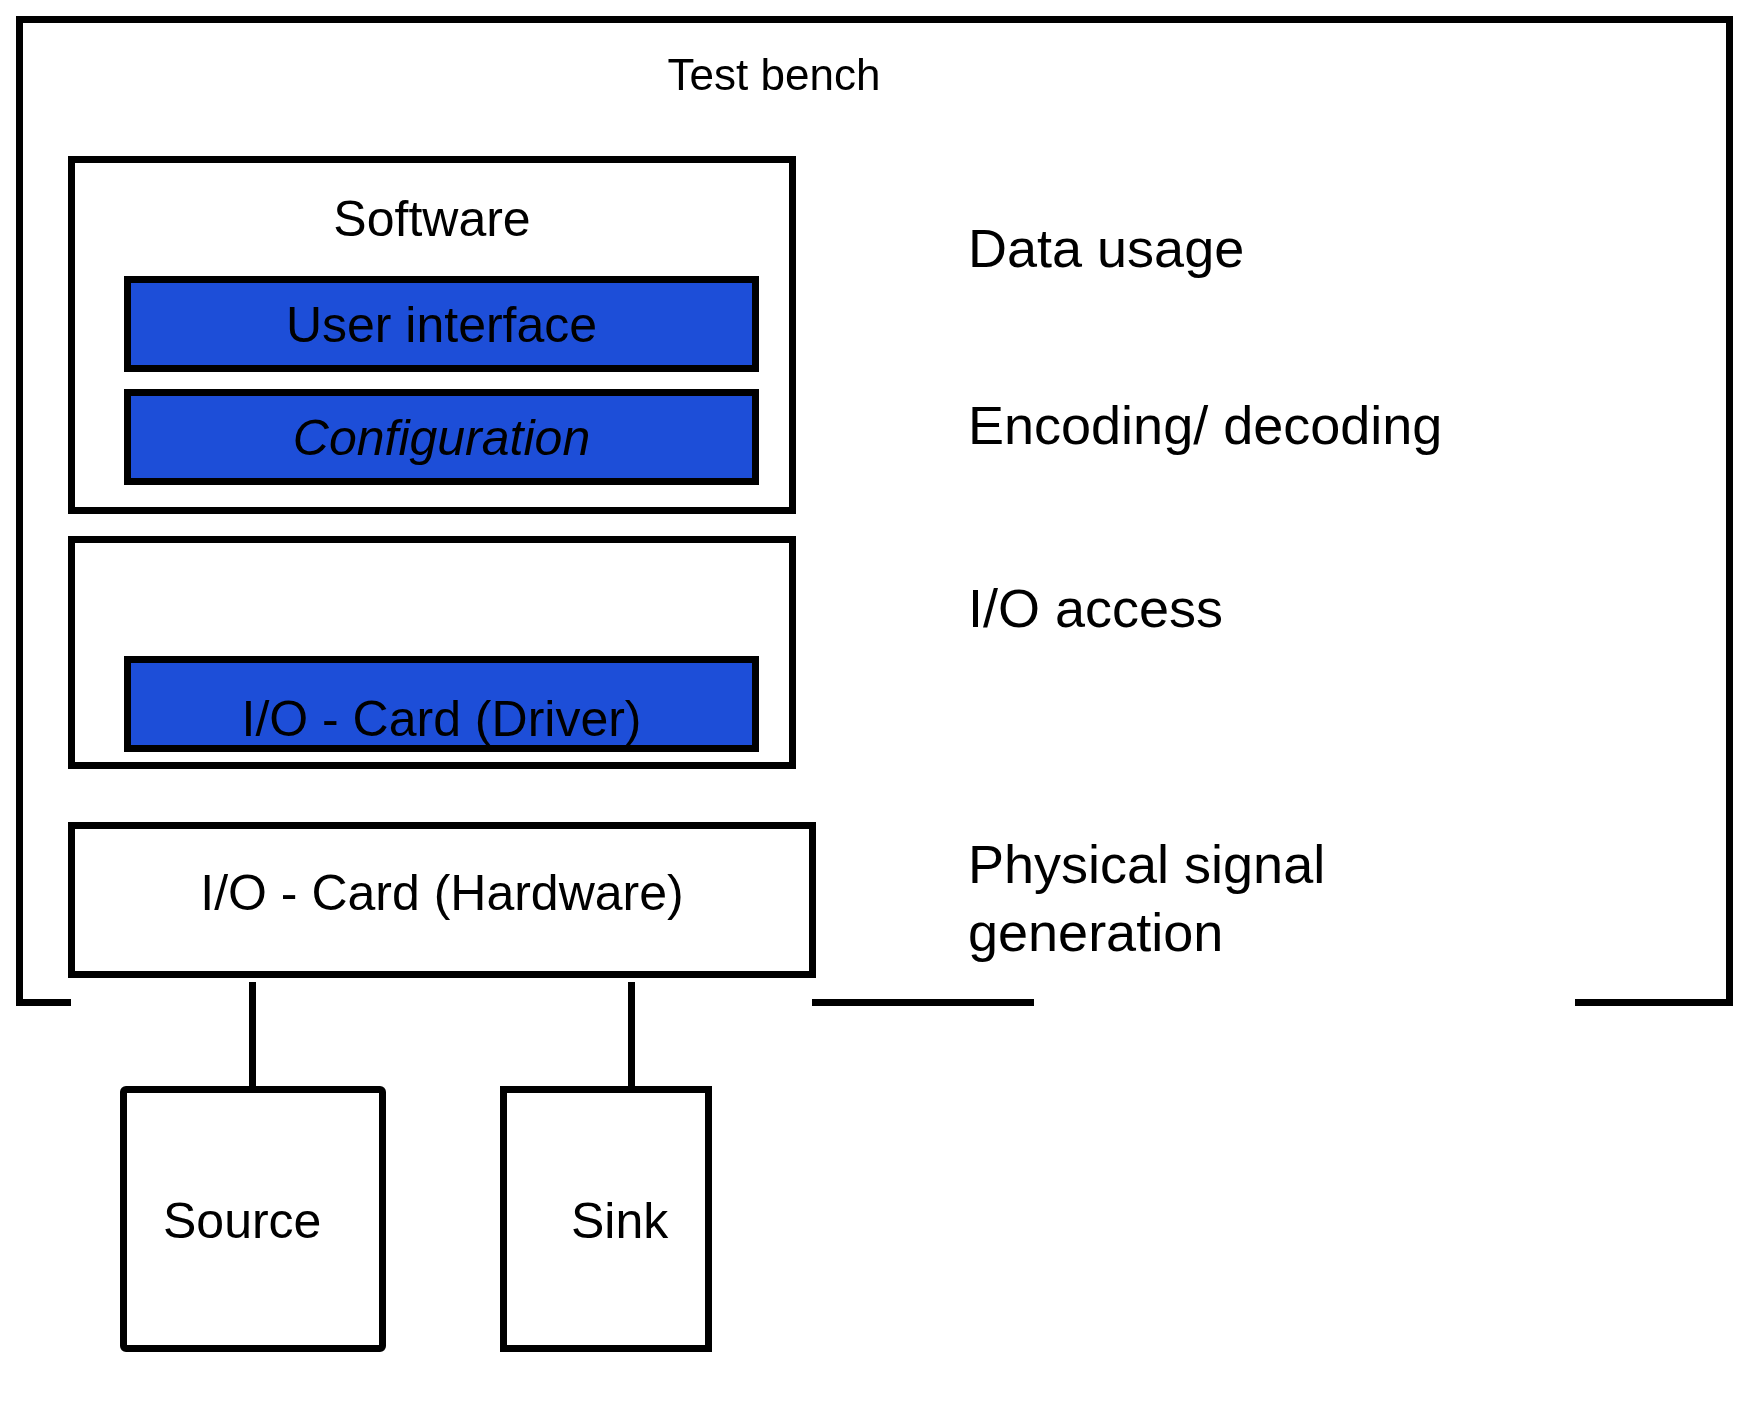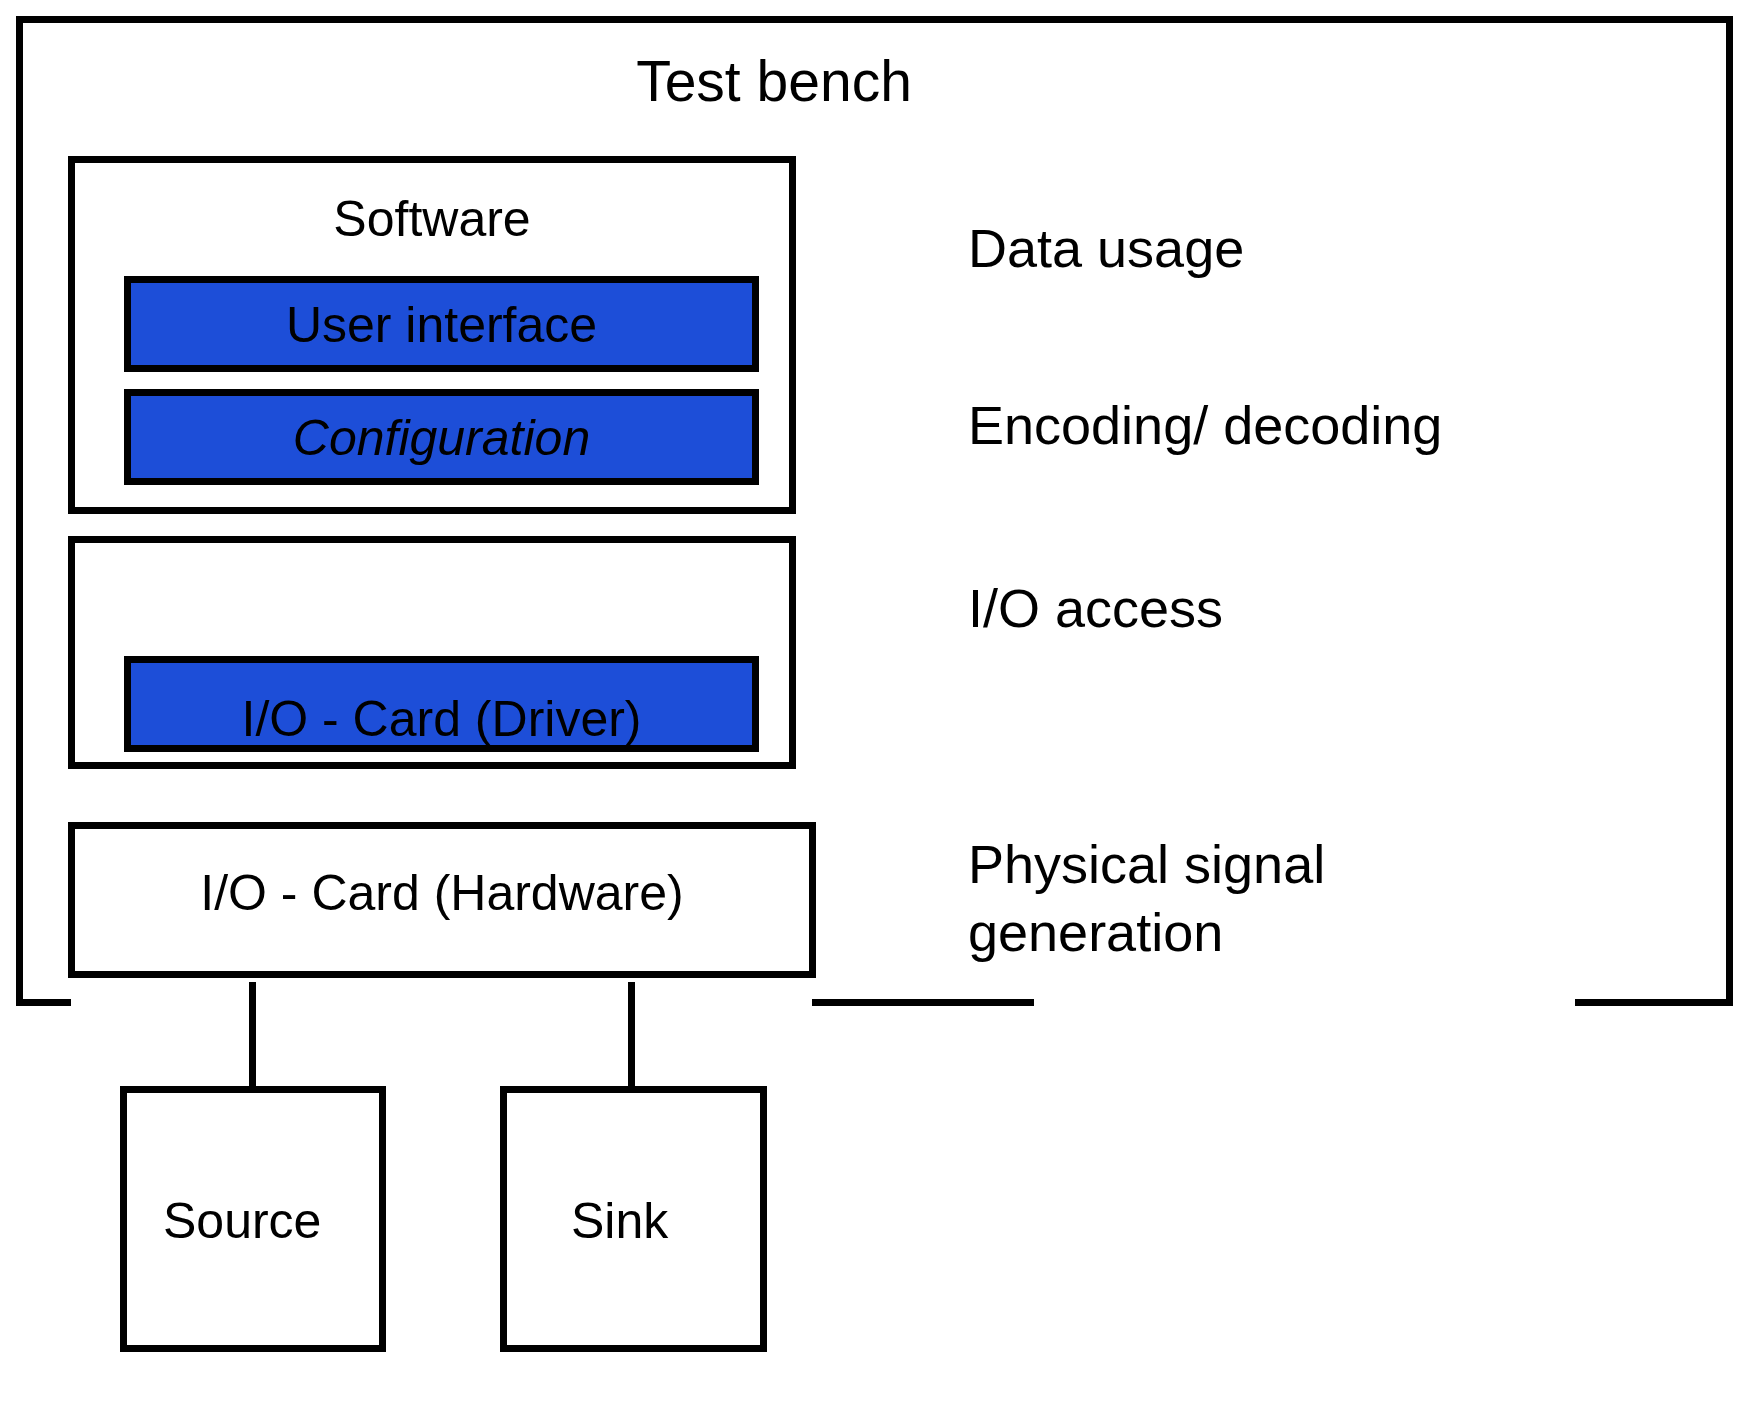--- a/index.html
+++ b/index.html
@@ -36,21 +36,21 @@
     color: #000000;
     font-family: "Liberation Sans", sans-serif;
     font-weight: 400;
     white-space: nowrap;
     line-height: 1.12;
   }
   .label-centered {
     text-align: center;
   }
   .title {
-    font-size: 57px;
+    font-size: 44px;
   }
   .boxlabel {
     font-size: 50px;
   }
   .sidelabel {
     font-size: 54px;
   }
 </style>
 </head>
 <body>
@@ -86,25 +86,25 @@
     </div>
   </div>
 
   <div class="box" style="left:68px; top:822px; width:748px; height:156px;">
     <div class="label label-centered boxlabel" style="left:0px; top:36px; width:734px;">I/O - Card (Hardware)</div>
   </div>
 
   <div class="line" style="left:249px; top:982px; width:7px; height:104px;"></div>
   <div class="line" style="left:628px; top:982px; width:7px; height:104px;"></div>
 
-  <div class="box" style="left:120px; top:1086px; width:266px; height:266px;">
+  <div class="box" style="left:120px; top:1086px; width:266px; height:266px;border-radius:6px;">
     <div class="label boxlabel" style="left:36px; top:100px;">Source</div>
   </div>
 
-  <div class="box" style="left:500px; top:1086px; width:267px; height:266px;">
+  <div class="box" style="left:500px; top:1086px; width:212px; height:266px;">
     <div class="label boxlabel" style="left:64px; top:100px;">Sink</div>
   </div>
 
   <div class="label sidelabel" style="left:968px; top:395px;">Encoding/ decoding</div>
 
   <div class="label sidelabel" style="left:968px; top:218px;">Data usage</div>
 
   <div class="label sidelabel" style="left:968px; top:578px;">I/O access</div>
 
   <div class="label sidelabel" style="left:968px; top:834px;">Physical signal</div>

